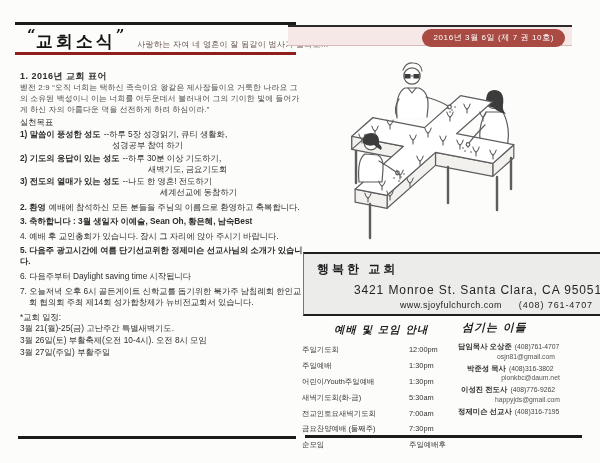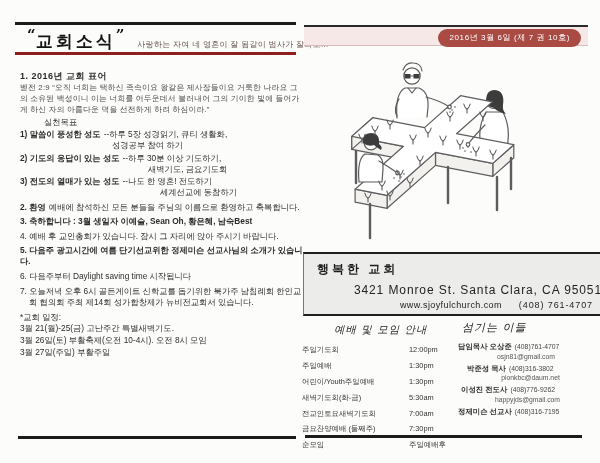--- a/index.html
+++ b/index.html
@@ -8,30 +8,30 @@
     background:#fcfcfa; overflow:hidden;
     font-family:"Liberation Sans", sans-serif; color:#252525;
   }
   
   .hdr-topline { position:absolute; left:15px; top:22px; width:281px; height:2.5px; background:#1c1c1c; }
   .hdr-redline { position:absolute; left:15px; top:52px; width:281px; height:2.5px; background:#8e1f1c; }
   .masthead { position:absolute; left:27px; top:26px; width:265px; white-space:nowrap; }
   .mh-q { font-family:"DejaVu Serif", serif; font-size:15px; font-weight:bold; color:#111; vertical-align:7px; }
   .mh-t { font-family:"DejaVu Serif", serif; font-size:17px; font-weight:bold; letter-spacing:3px; color:#141414; }
   .mh-sub { font-size:8px; color:#6a5550; margin-left:13px; letter-spacing:0.3px; }
-  .issue-strip { position:absolute; left:304px; top:25px; width:284px; height:21px;
+  .issue-strip { position:absolute; left:288px; top:25px; width:284px; height:21px;
     background:#f6e8e7; border-top:2px solid #2a2a2a; border-bottom:1px solid #d9bcba; box-sizing:border-box; }
   .issue-badge { position:absolute; right:7px; top:2px; background:#a94a43; color:#fff;
     font-size:8px; padding:3px 11px 3.5px; border-radius:9px; letter-spacing:0.6px; white-space:nowrap; }
   
   .leftcol { position:absolute; left:20px; top:70px; width:284px; font-size:8.3px; line-height:1.34; color:#2c2c2c; }
   .sec-title { font-weight:bold; font-size:9px; letter-spacing:0.5px; }
   .slogan { font-size:13px; font-weight:bold; letter-spacing:2.6px; margin:3px 0 3px 2px; color:#3a3a3a; }
   .verse { font-size:7.8px; line-height:1.42; color:#4a4a4a; letter-spacing:0.2px; }
-  .plain { margin-top:2px;margin-left:24px; }
+  .plain { margin-top:2px; }
   .goal { margin-top:1px; }
   .b { font-weight:bold; }
   .lead { font-weight:bold; margin-right:3px; }
   .gsub1 { margin-left:92px; }
   .gsub2 { margin-left:128px; }
   .gsub3 { margin-left:140px; }
   .item { margin-top:3.5px; }
   .hang { padding-left:9px; text-indent:-9px; }
   .cal { margin-top:0.5px; }
   .cal-title { margin-top:4px; }
@@ -45,21 +45,21 @@
   .seed { fill:#555; stroke:none; }
   
   .churchbox { position:absolute; left:303px; top:252px; width:311px; height:64px; box-sizing:border-box;
     background:#ececea; border-top:2px solid #1f1f1f; border-bottom:2px solid #1f1f1f;
     border-left:1px solid #777; border-right:1px solid #777; }
   .cname { font-size:12px; font-weight:bold; letter-spacing:3px; padding:7px 0 0 13px; color:#1d1d1d; }
   .caddr { text-align:right; font-size:12px; letter-spacing:0.9px; padding:5px 11px 0 0; color:#242424; }
   .cweb  { text-align:right; font-size:9px; letter-spacing:0.4px; padding:3px 20px 0 0; color:#242424; }
   .cphone { margin-left:17px; letter-spacing:0.9px; }
   
-  .script-title { font-family:"DejaVu Serif", serif; font-style:italic; font-weight:normal;
+  .script-title { font-family:"DejaVu Serif", serif; font-style:italic; font-weight:bold;
     letter-spacing:1px; color:#1e1e1e; }
   .schedcol { position:absolute; left:302px; top:323px; width:154px; }
   .sched-title { font-size:10.5px; margin:0 0 8px 32px; }
   .srow { display:flex; font-size:7.4px; color:#333; margin-bottom:5.9px; }
   .stime { margin-left:auto; width:47px; }
   .staffcol { position:absolute; left:458px; top:320px; width:136px; }
   .staff-title { font-size:11px; margin:0 0 7px 4px; }
   .entry { margin-bottom:4px; }
   .eline { font-size:7.4px; font-weight:bold; color:#2e2e2e; white-space:nowrap; }
   .phone { font-weight:normal; font-size:6.8px; color:#454545; margin-left:3px; }

